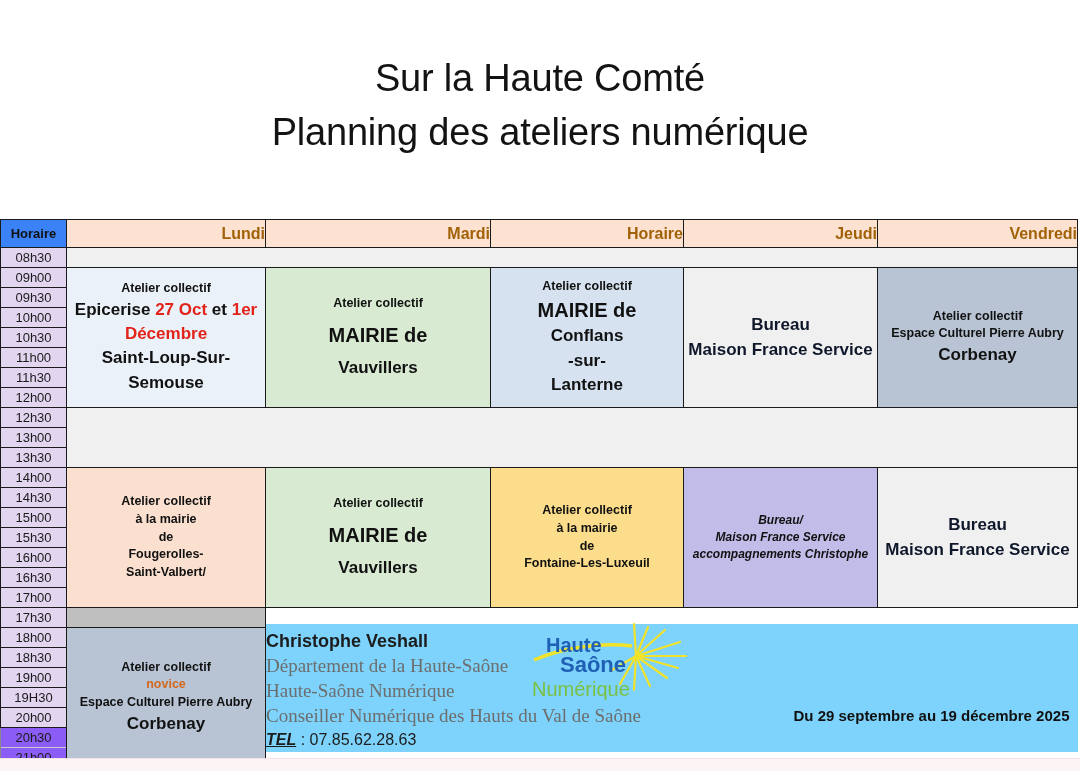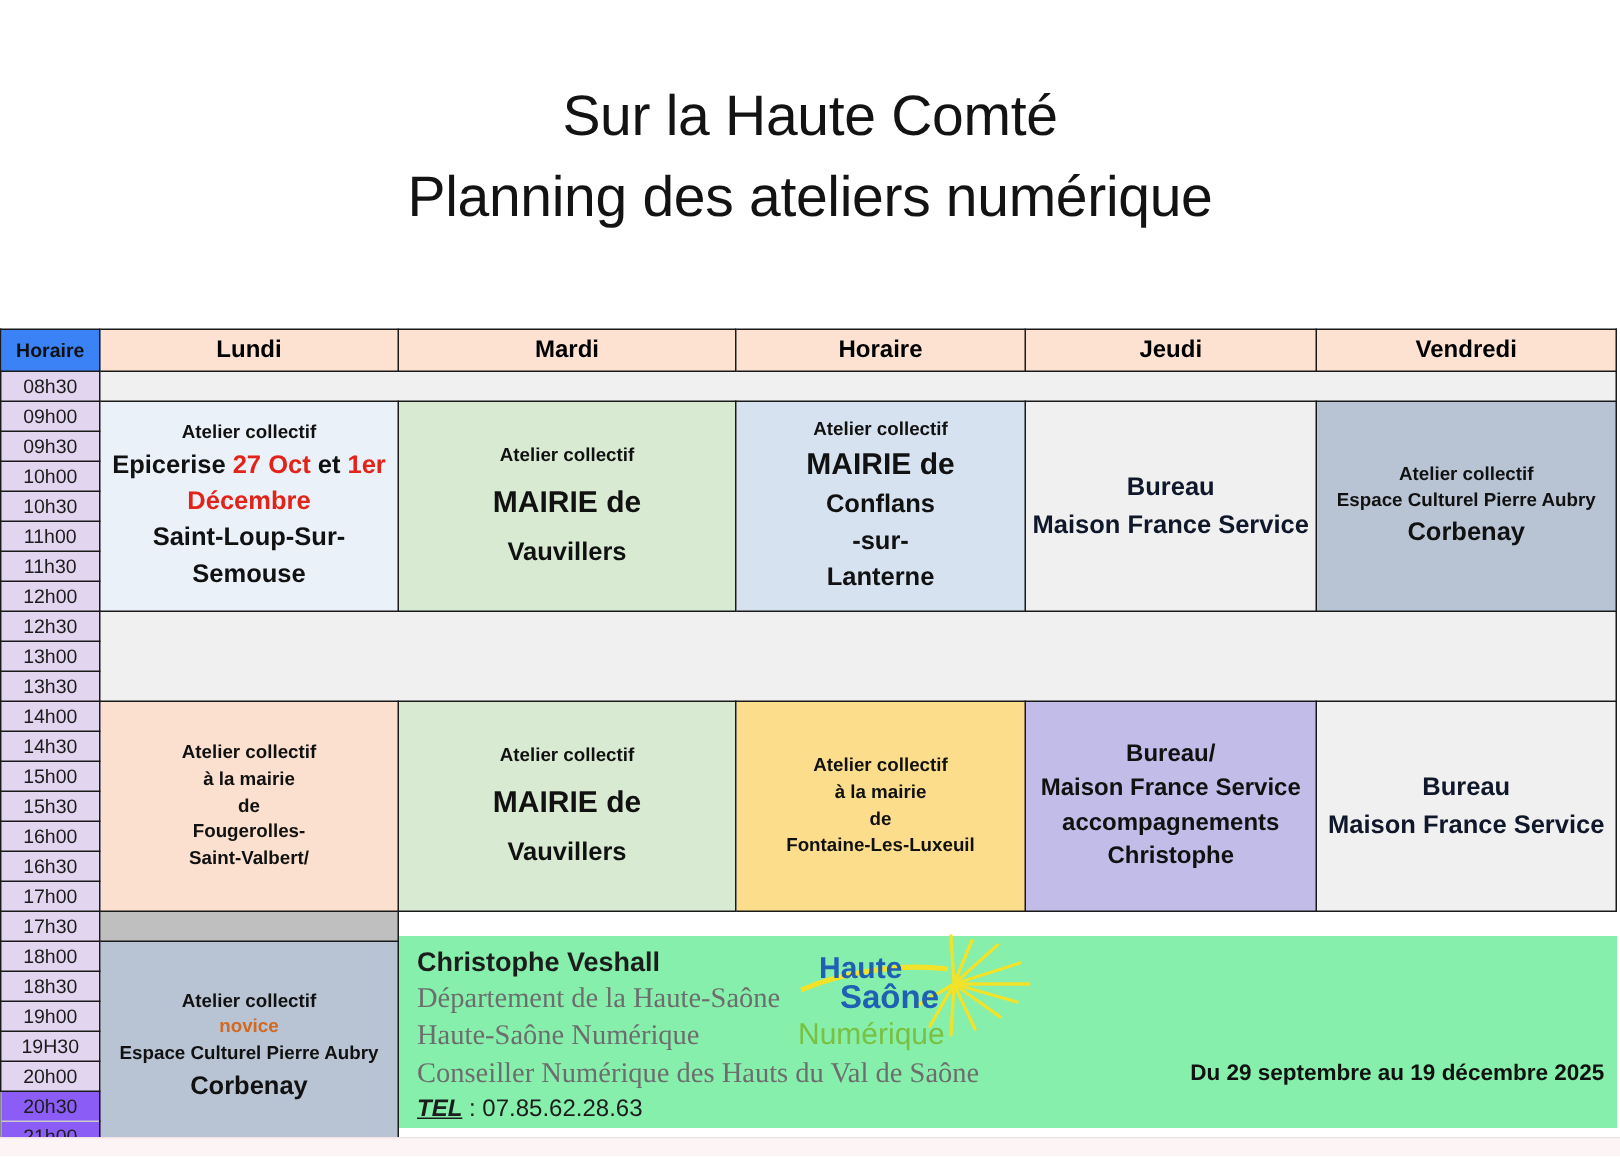--- a/index.html
+++ b/index.html
@@ -58,22 +58,22 @@
     font-size: 13px;
     font-weight: bold;
     color: #111;
     text-align: center;
     height: 27px;
   }
   .hdr-day {
     background: #fde2d2;
     font-size: 16px;
     font-weight: bold;
-    color: #000000;
-    text-align: center;
+    color: #a16207;
+    text-align: right;
     height: 27px;
   }
 
   
   .t {
     background: #e2d5f0;
     font-size: 13px;
     color: #1b1b1b;
     text-align: center;
     height: 19px;
@@ -97,21 +97,21 @@
   .cell {
     text-align: center;
     font-size: 13px;
     color: #111;
     line-height: 1.42;
     padding: 4px 3px;
   }
   .cell .l1 { font-size: 12.5px; font-weight: bold; }
   .cell .big { font-size: 17px; font-weight: bold; }
   .cell .med { font-size: 20px; font-weight: bold; }
-  .cell .sm  { font-size: 16px; font-weight: bold; }
+  .cell .sm  { font-size: 12px; font-weight: bold; font-style: italic; }
 
   .red    { color: #e2231a; }
   .green  { color: #0f172a; }
   .orange { color: #d2691e; }
 
   .bg-blue    { background: #eaf1f8; }
   .bg-green   { background: #d9ead3; }
   .bg-lblue   { background: #d6e2f0; }
   .bg-gray    { background: #f0f0f0; }
   .bg-bluegray{ background: #b8c4d4; }
@@ -120,22 +120,22 @@
   .bg-purple  { background: #c2bce8; }
   .bg-empty   { background: #f0f0f0; }
   .bg-dgray   { background: #bfbfbf; }
   .bg-white   { background: #ffffff; }
 
   .noborder { border: none !important; }
 
   
   .footer-cell {
     vertical-align: top;
-    padding: 6px 0 0 12px;
-    background: #86efac;
+    padding: 6px 0 0 0;
+    background: #7dd3fc;
     border: none;
     position: relative;
   }
   .sig-name {
     font-family: "Liberation Sans", sans-serif;
     font-size: 18px;
     font-weight: bold;
     color: #1c1c1c;
     line-height: 1.3;
   }

